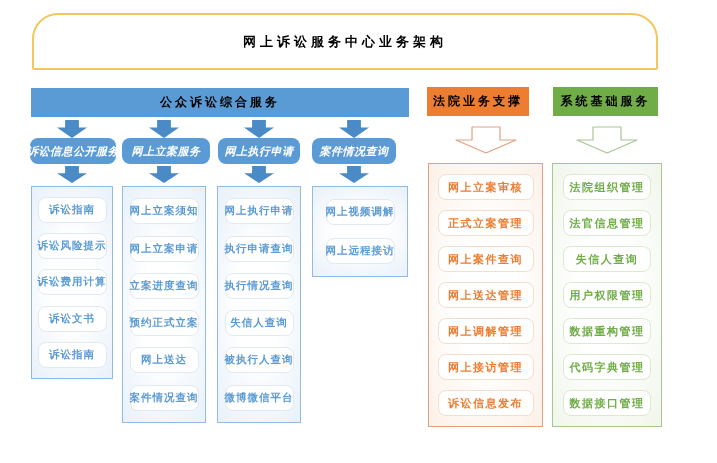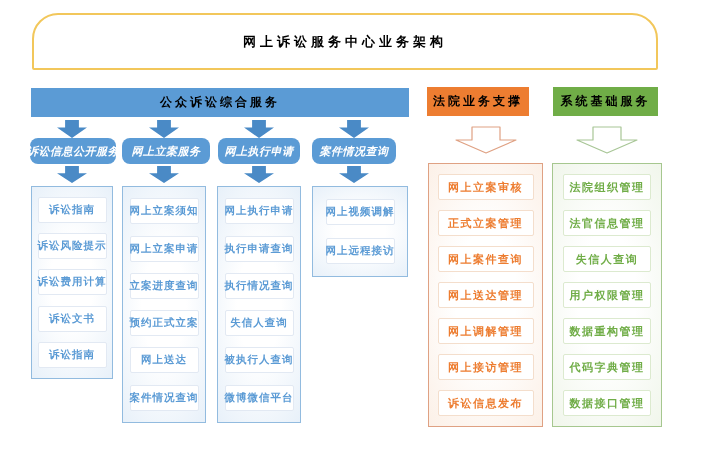--- a/index.html
+++ b/index.html
@@ -46,21 +46,21 @@
   }
   .col-orange{
     border:1px solid #DFA183;
     background:radial-gradient(ellipse 90% 80% at 50% 50%, #ffffff 30%, #FBECE0 100%);
   }
   .col-green{
     border:1px solid #A6C78F;
     background:radial-gradient(ellipse 90% 80% at 50% 50%, #ffffff 30%, #ECF3E5 100%);
   }
   .item{
-    box-sizing:border-box;height:26px;background:#ffffff;border-radius:2px;
+    box-sizing:border-box;height:26px;background:#ffffff;border-radius:8px;
     display:flex;align-items:center;justify-content:center;
     font-size:10.5px;font-weight:bold;letter-spacing:1px;white-space:nowrap;
   }
   .item-blue{width:69px;border:1px solid #E2E9F3;color:#5B9BD5;}
   .item-orange{width:96px;border:1px solid #F4DECC;color:#ED7D31;font-size:11px;letter-spacing:1.5px;}
   .item-green{width:88px;border:1px solid #DCEACF;color:#70AD47;font-size:11px;letter-spacing:1.5px;}
   
   .arrow-hollow{position:absolute;width:62px;height:28px;}
 </style>
 </head>

